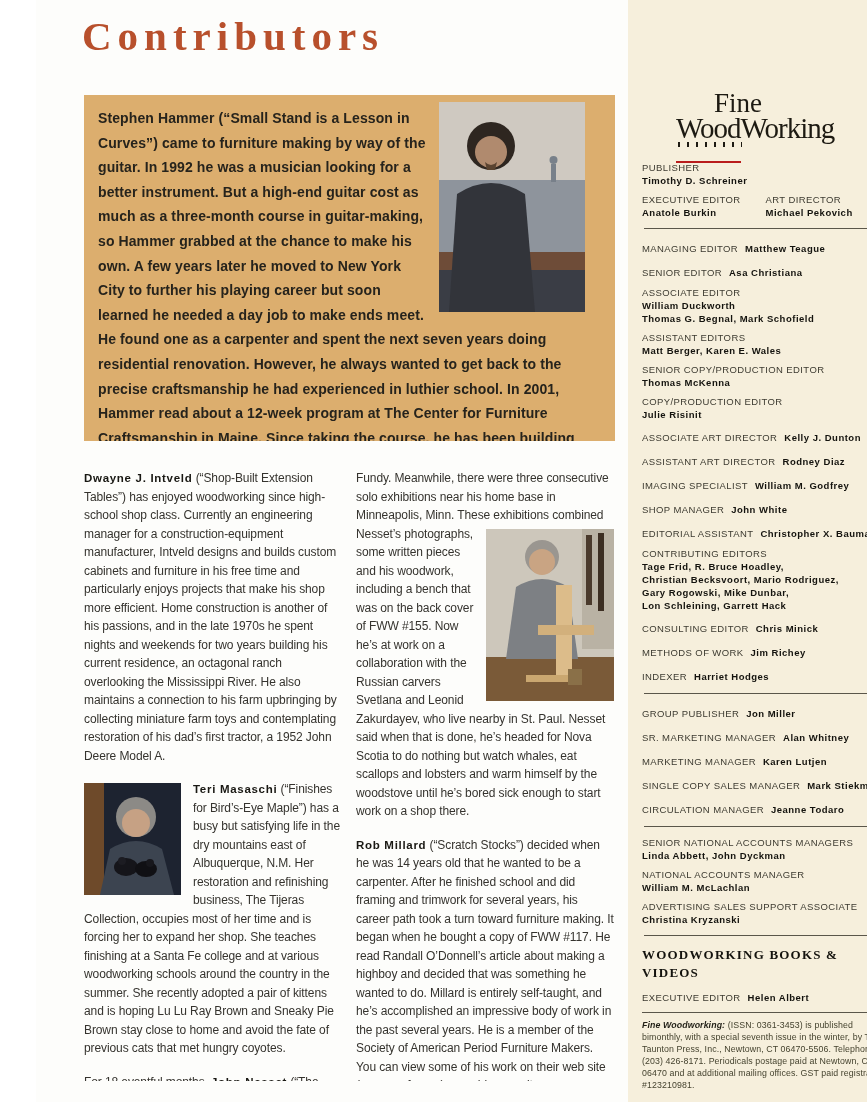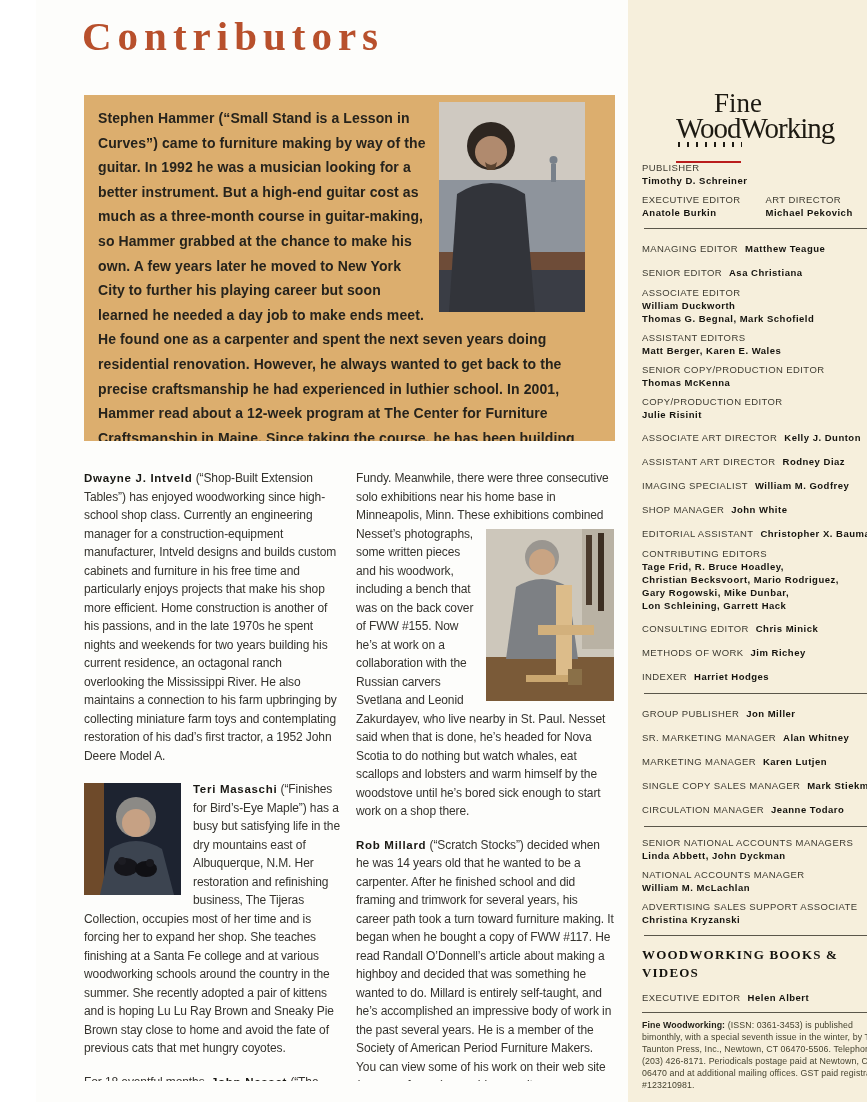--- a/index.html
+++ b/index.html
@@ -55,21 +55,21 @@
   .m-row.inline .m-role { margin-right:7px; }
   .m-row.pair { display:flex; }
   .m-row.pair .m-col { flex:1; }
   .m-header { font-size:13px; font-weight:bold; letter-spacing:1.2px; color:#14130e;font-family:Liberation Serif, serif; }
   .rule { border:0; border-top:1px solid #5a564a; margin:9px 2px; }
   .rule.full { margin:7px 0; }
 
   .fp { font-size:8.8px; line-height:11.9px; color:#45432f; text-align:left;
         letter-spacing:0.1px; }
   .fp-lead { font-weight:bold; color:#211f16; }
-  .fp-lead.italic { }
+  .fp-lead.italic { font-style:italic; }
 </style>
 </head>
 <body>
 
 <div class="page">
 
   <h1 class="title">Contributors</h1>
 
   <section class="feature-box">
     <span class="photo photo-hammer">

